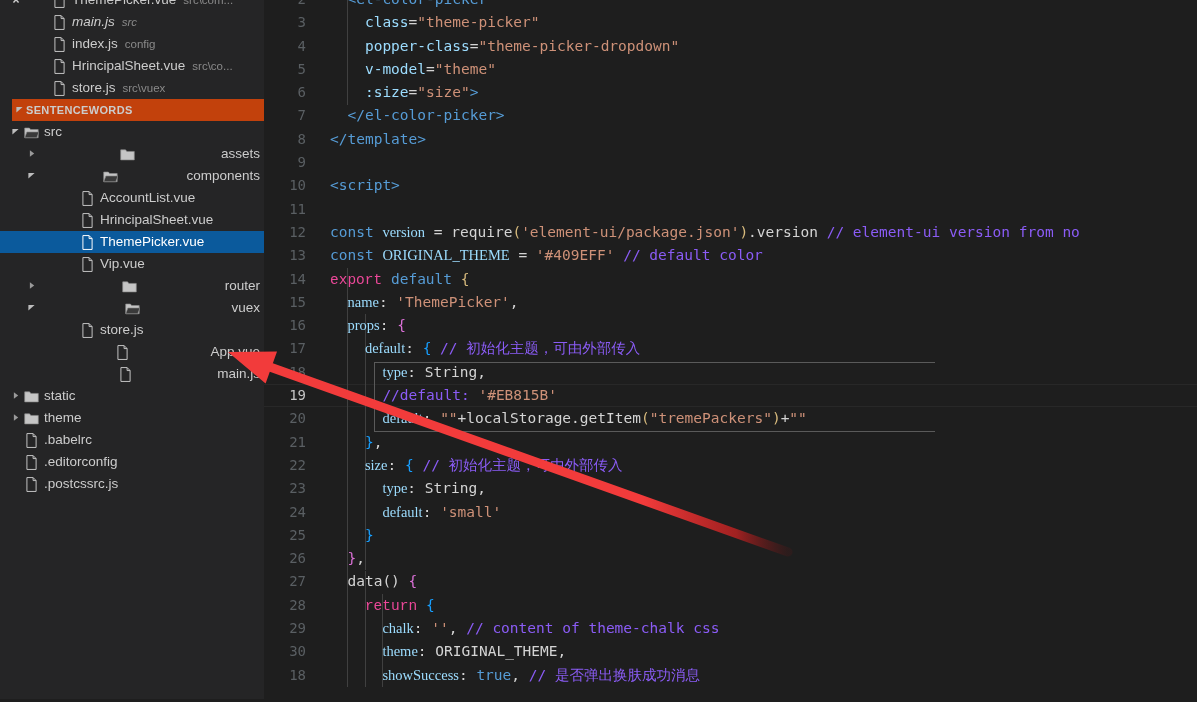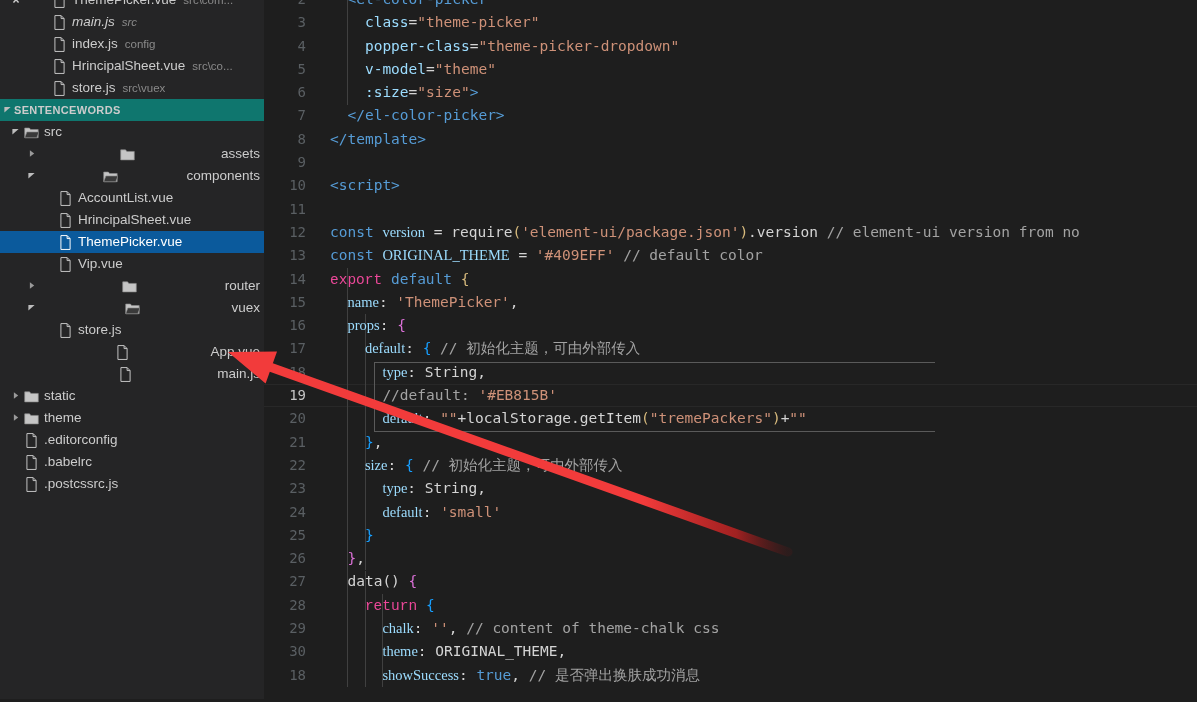--- a/index.html
+++ b/index.html
@@ -38,26 +38,27 @@
     white-space: nowrap;
     position: relative;
     cursor: pointer;
     padding-right: 4px;
   }
   .tree-row.selected {
     background: #0b5a9c;
     color: #ffffff;
   }
   .tree-row.section-header {
-    background: #0f766e;
+    background: #c2410c;
     height: 22px;
     font-size: 11px;
     font-weight: bold;
     letter-spacing: .35px;
     color: #cccccc;
+    margin-left: 12px;
   }
   .twisty {
     width: 14px;
     flex: 0 0 14px;
     text-align: center;
     font-size: 8px;
     color: #bfbfbf;
     line-height: 22px;
   }
   .twisty svg { display: inline-block; vertical-align: middle; }
@@ -89,21 +90,21 @@
     font-size: 12px;
     color: #d0d0d0;
     font-weight: bold;
     line-height: 22px;
   }
 
   
   .ind0 { padding-left: 0px; }
   .ind1 { padding-left: 8px; }
   .ind2 { padding-left: 24px; justify-content: space-between; }
-  .ind3 { padding-left: 42px; }
+  .ind3 { padding-left: 64px; }
 
   
   #editor {
     flex: 1 1 auto;
     position: relative;
     background: #1e1e1e;
     overflow: hidden;
     font-family: "DejaVu Sans Mono", "Liberation Mono", monospace;
     font-size: 14.5px;
   }
@@ -155,21 +156,21 @@
     border-top:1px solid #282828; border-bottom:1px solid #282828;
     box-sizing:border-box; pointer-events:none;
   }
 
   
   .t-tag    { color: #569cd6; }
   .t-attr   { color: #9cdcfe; }
   .t-str    { color: #ce9178; }
   .t-kw     { color: #569cd6; }
   .t-kw2    { color: #ec4899; font-family: Liberation Mono, monospace; }
-  .t-com    { color: #a3a3a3; }
+  .t-com    { color: #8b5cf6; }
   .t-var    { color: #9cdcfe; font-family: Liberation Serif, serif; }
   .t-plain  { color: #d4d4d4; }
   .t-br-y   { color: #d7ba7d; }
   .t-br-p   { color: #da70d6; }
   .t-br-b   { color: #179fff; }
   .t-bool   { color: #569cd6; }
 
   
   #arrow-layer {
     position: absolute;
@@ -412,31 +413,31 @@
           <span class="fname">theme</span>
         </div>
         <div class="tree-row ind1">
           <span class="twisty empty"></span>
           <span class="ficon">
             <svg width="13" height="15" viewBox="0 0 13 16" fill="none">
               <path d="M8.2 0.6H1.6v14.8h9.8V3.8L8.2 0.6z" stroke="#c5c5c5" stroke-width="1.05" fill="none"></path>
               <path d="M8.2 0.7v3.1h3.1" stroke="#c5c5c5" stroke-width="1.05" fill="none"></path>
             </svg>
           </span>
+          <span class="fname">.babelrc</span>
+        </div>
+        <div class="tree-row ind1">
+          <span class="twisty empty"></span>
+          <span class="ficon">
+            <svg width="13" height="15" viewBox="0 0 13 16" fill="none">
+              <path d="M8.2 0.6H1.6v14.8h9.8V3.8L8.2 0.6z" stroke="#c5c5c5" stroke-width="1.05" fill="none"></path>
+              <path d="M8.2 0.7v3.1h3.1" stroke="#c5c5c5" stroke-width="1.05" fill="none"></path>
+            </svg>
+          </span>
           <span class="fname">.editorconfig</span>
-        </div>
-        <div class="tree-row ind1">
-          <span class="twisty empty"></span>
-          <span class="ficon">
-            <svg width="13" height="15" viewBox="0 0 13 16" fill="none">
-              <path d="M8.2 0.6H1.6v14.8h9.8V3.8L8.2 0.6z" stroke="#c5c5c5" stroke-width="1.05" fill="none"></path>
-              <path d="M8.2 0.7v3.1h3.1" stroke="#c5c5c5" stroke-width="1.05" fill="none"></path>
-            </svg>
-          </span>
-          <span class="fname">.babelrc</span>
         </div>
         <div class="tree-row ind1">
           <span class="twisty empty"></span>
           <span class="ficon">
             <svg width="13" height="15" viewBox="0 0 13 16" fill="none">
               <path d="M8.2 0.6H1.6v14.8h9.8V3.8L8.2 0.6z" stroke="#c5c5c5" stroke-width="1.05" fill="none"></path>
               <path d="M8.2 0.7v3.1h3.1" stroke="#c5c5c5" stroke-width="1.05" fill="none"></path>
             </svg>
           </span>
           <span class="fname">.postcssrc.js</span>

